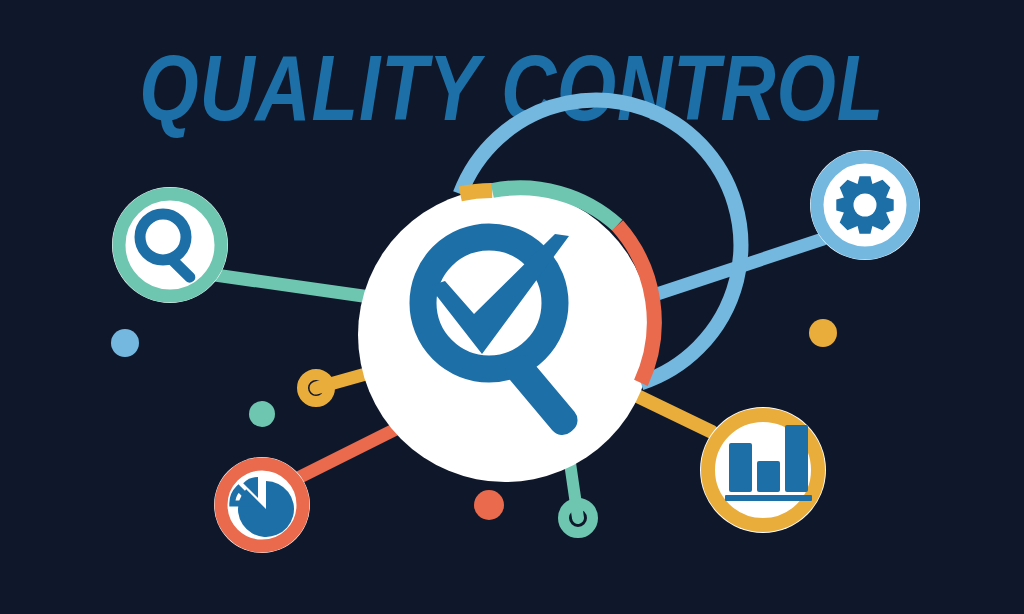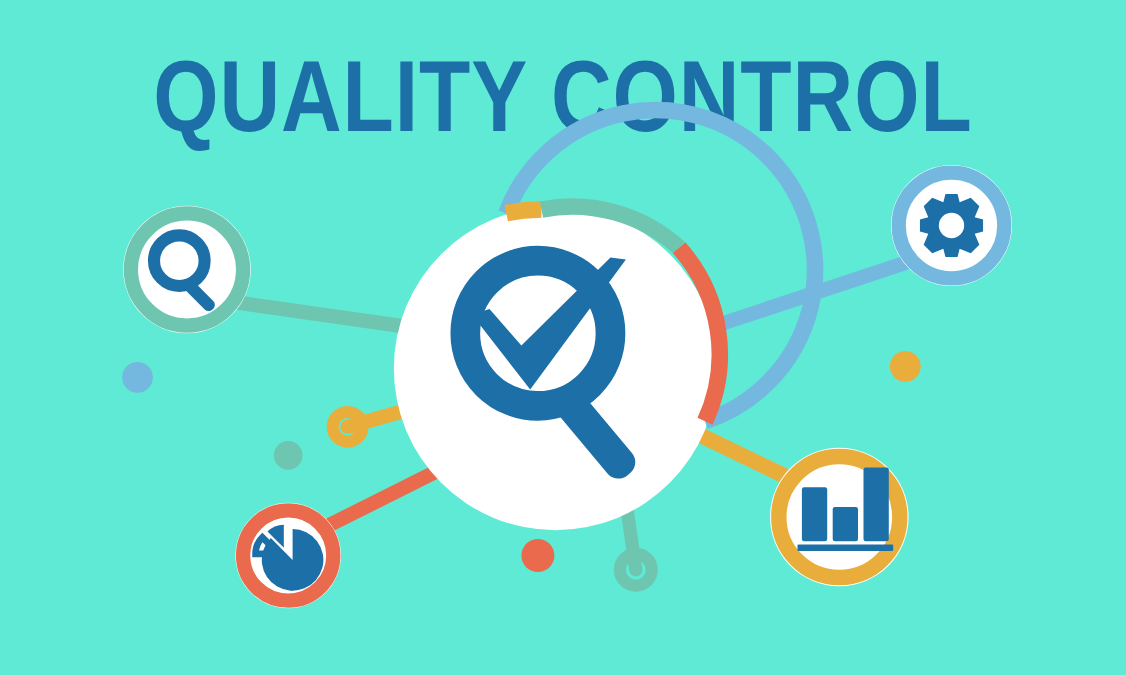--- a/index.html
+++ b/index.html
@@ -10,21 +10,22 @@
   body {
     width: 1024px;
     height: 614px;
     font-family: "Liberation Sans", sans-serif;
     overflow: hidden;
   }
   #stage {
     position: relative;
     width: 1024px;
     height: 614px;
-    background: #5eead4;
+    background: #0f172a;
+    font-style: italic;
   }
   #title-wrap {
     position: absolute;
     left: 0;
     top: 42px;
     width: 1024px;
     text-align: center;
     pointer-events: none;
   }
   #page-title {

